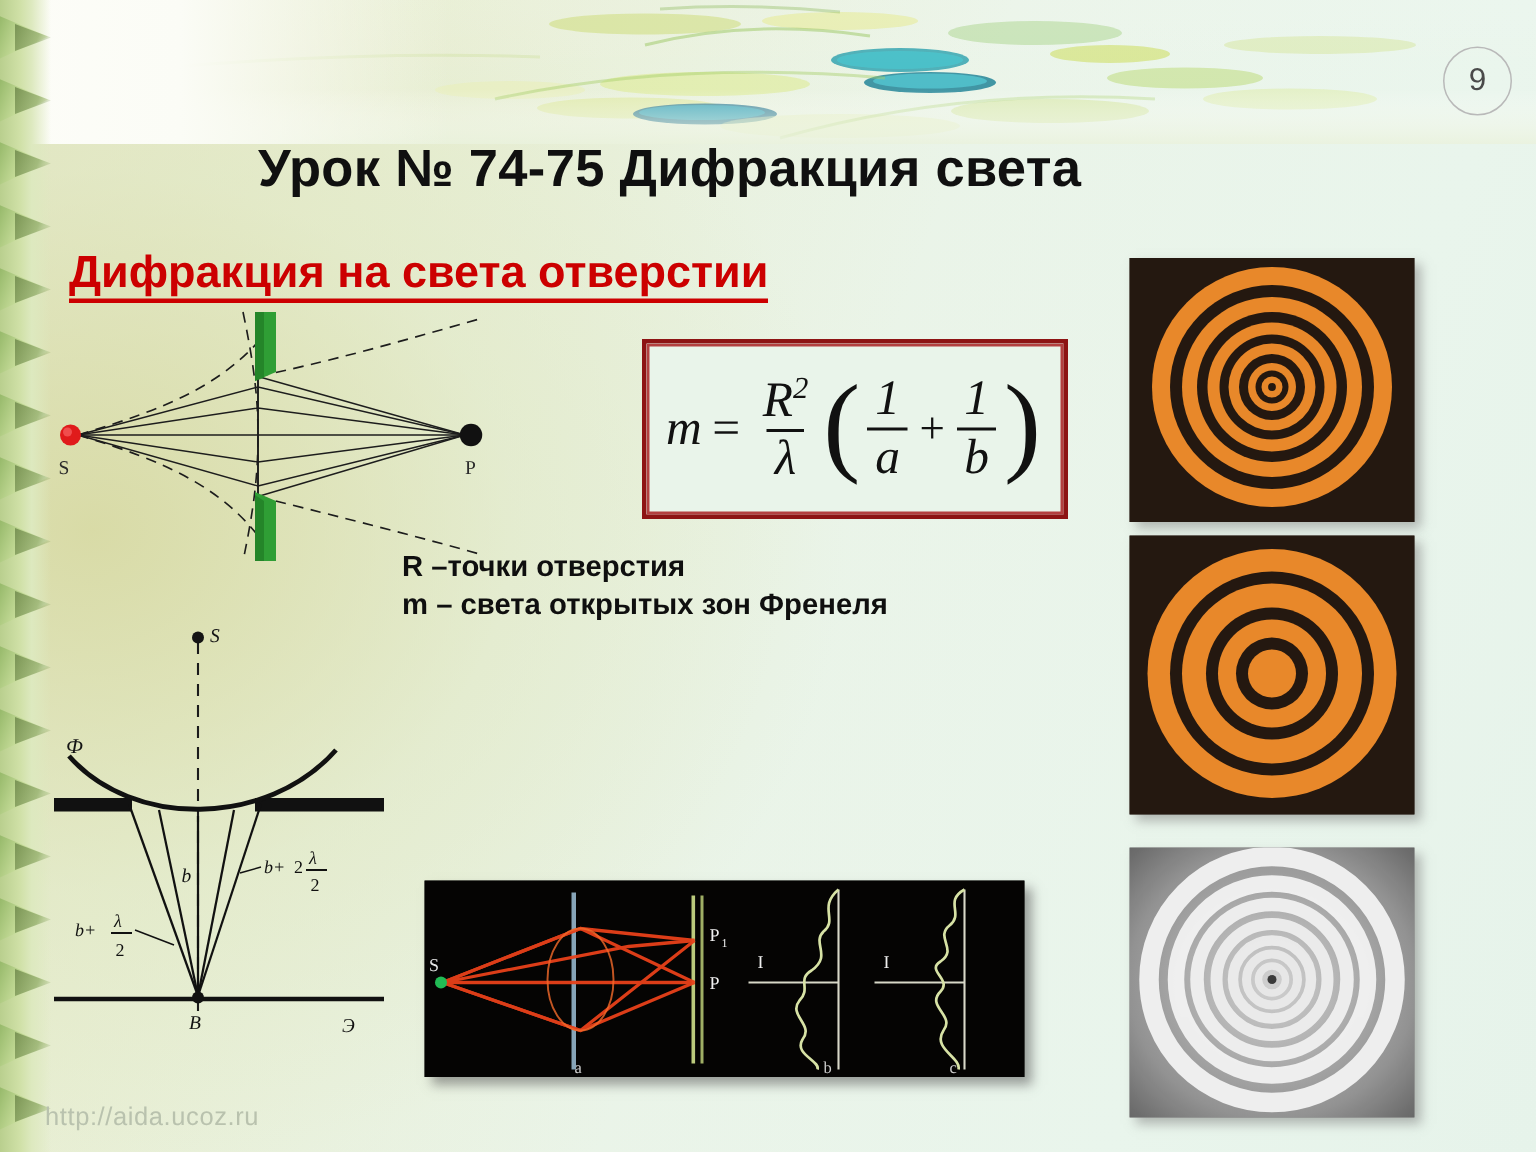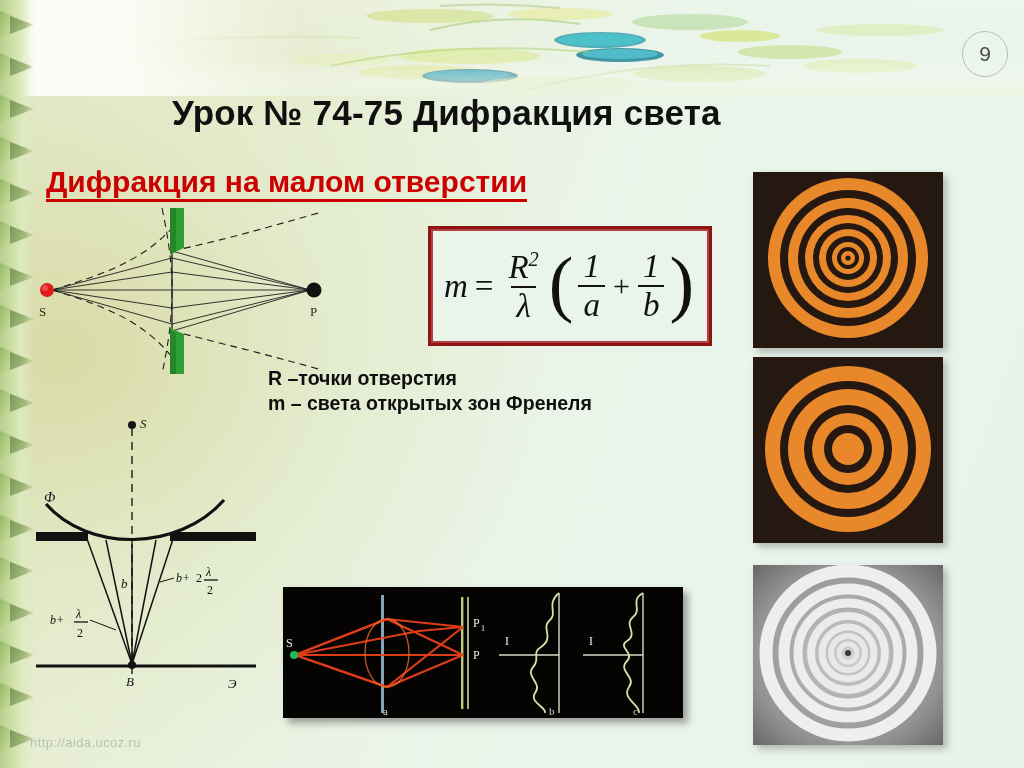--- a/index.html
+++ b/index.html
@@ -75,21 +75,21 @@
      box-shadow:5px 5px 7px rgba(90,90,90,.55);overflow:hidden;}
 
   
   .imgA{position:absolute;left:753px;top:172px;width:190px;height:176px;background:#241810;
      box-shadow:4px 4px 7px rgba(120,120,120,.5);overflow:hidden;}
   .imgB{position:absolute;left:753px;top:357px;width:190px;height:186px;background:#241810;
      box-shadow:4px 4px 7px rgba(120,120,120,.5);overflow:hidden;}
   .imgC{position:absolute;left:753px;top:565px;width:190px;height:180px;background:#7d7d7d;
      box-shadow:4px 4px 7px rgba(120,120,120,.5);overflow:hidden;}
 
-  .watermark{position:absolute;left:30px;top:735px;font-size:13px;color:#b9c2ae;letter-spacing:.4px;}
+  .watermark{position:absolute;left:30px;top:735px;font-size:17px;color:#b9c2ae;letter-spacing:.4px;}
   svg{display:block;overflow:visible;}
 </style>
 </head>
 <body>
 
 <div id="slide">
 
   <div class="banner">
     <svg width="1024" height="96" viewBox="0 0 1024 96">
       <g opacity="0.95">
@@ -168,21 +168,21 @@
     <div class="tooth" style="top:724px"></div>
       <div class="toothdark" style="top:730px"></div>
   </div>
 
   <div class="pagenum">
     <span>9</span>
   </div>
 
   <div class="title">Урок № 74-75 Дифракция света</div>
 
-  <div class="subtitle">Дифракция на малом отверстии</div>
+  <div class="subtitle">Дифракция на света отверстии</div>
 
   <div class="raydiag">
     <svg width="350" height="170" viewBox="0 0 350 170">
 
       <g stroke="#1d1d1d" stroke-width="1.1" fill="none" stroke-dasharray="7,5">
         <path d="M30,84 C90,66 130,50 160,10"></path>
         <path d="M30,84 C90,102 130,120 158,162"></path>
         <path d="M150,45 C210,32 250,20 300,6"></path>
         <path d="M150,125 C210,140 250,150 300,164"></path>
         <path d="M140,2 C148,40 150,62 150,84 C150,108 148,130 140,168"></path>

